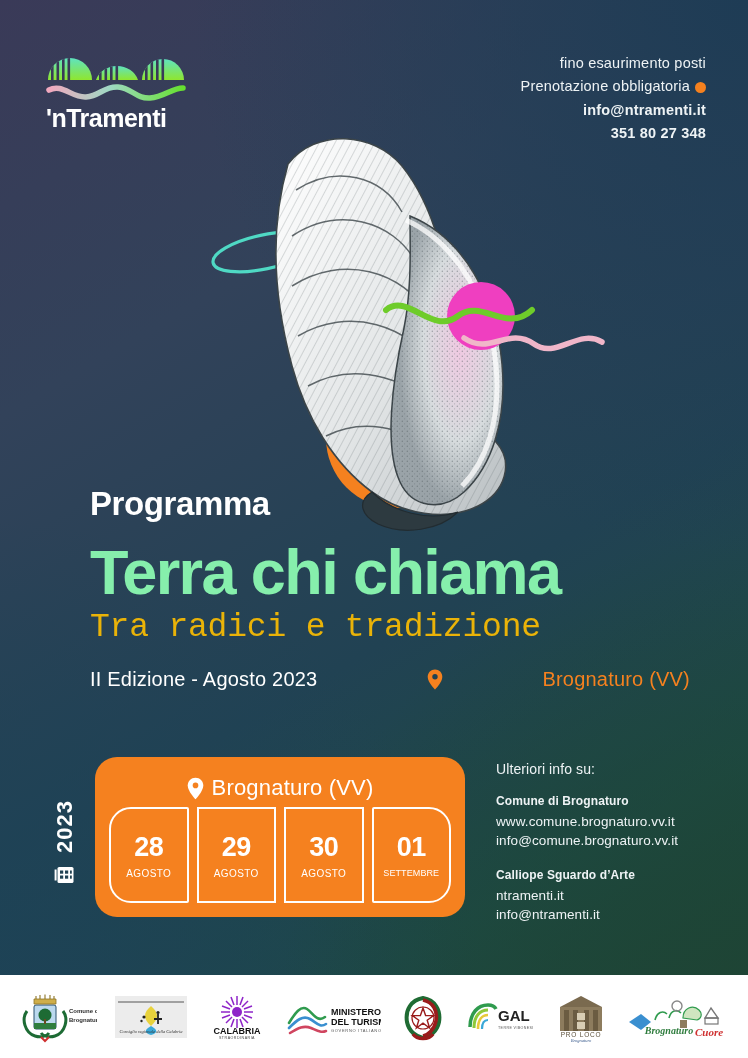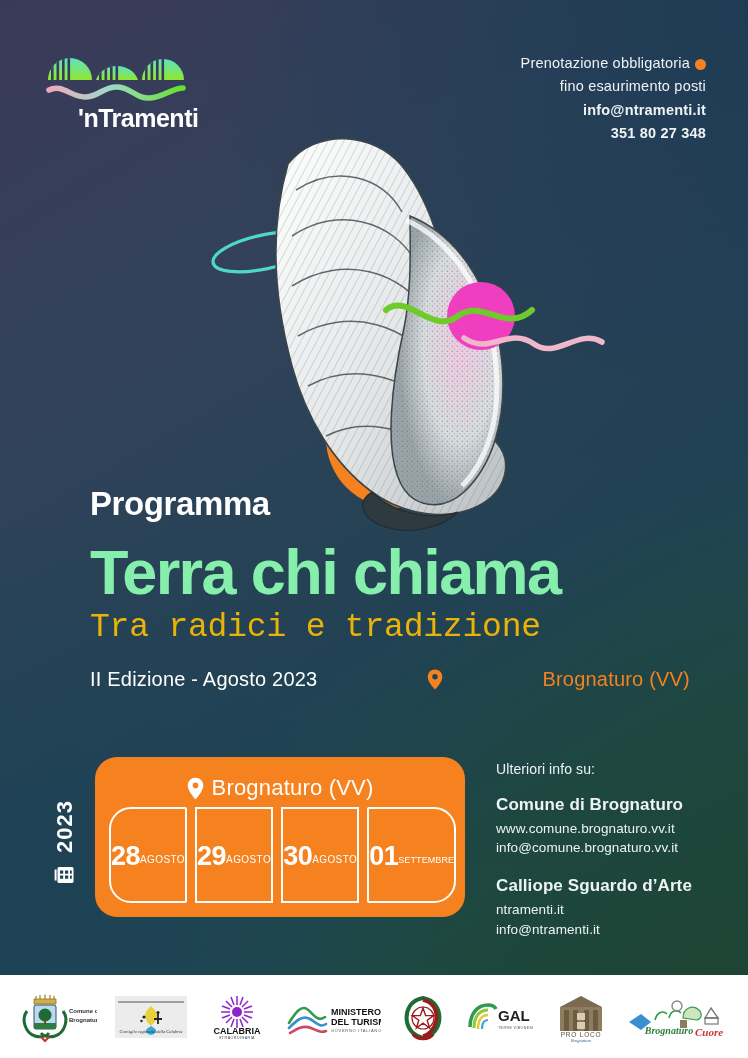--- a/index.html
+++ b/index.html
@@ -23,21 +23,21 @@
       radial-gradient(120% 85% at 100% 0%, #1e3c55 0%, rgba(30,60,85,0) 62%),
       linear-gradient(150deg, #3a3a58 0%, #32425a 28%, #214253 58%, #1d4a45 80%, #1e4434 100%);
   }
 
   
   .logo-block { position:absolute; left:46px; top:50px; width:150px; }
   .logo-mark { width:140px; height:52px; display:block; }
   .logo-word {
     margin-top:4px;
     font-size:25px; font-weight:bold; color:#ffffff;
-    letter-spacing:-0.5px; line-height:1;margin-left:32px;
+    letter-spacing:-0.5px; line-height:1;
   }
   .header-info {
     position:absolute; right:42px; top:52px;
     text-align:right; color:#eef3f5;
     font-size:14.5px; line-height:1.62;
     letter-spacing:0.2px;
   }
   .header-info .bold { font-weight:bold; }
   .hdr-dot {
     display:inline-block; width:11px; height:11px; border-radius:50%;
@@ -99,38 +99,38 @@
   .card-place {
     display:flex; align-items:center; justify-content:center; gap:8px;
     color:#ffffff; font-size:22px; letter-spacing:0.2px;
     height:38px;
   }
   .pin-md { width:17px; height:23px; flex:0 0 auto; }
   .date-row { display:flex; flex:1; gap:8px; }
   .date-box {
     flex:1;
     border:2px solid #ffffff;
-    display:flex; flex-direction:row; align-items:center; justify-content:space-between;
+    display:flex; flex-direction:column; align-items:center; justify-content:center;
     color:#ffffff;
     padding-top:2px;
   }
   .date-box:first-child { border-radius:22px 2px 2px 22px; }
   .date-box:last-child  { border-radius:2px 22px 22px 2px; }
   .date-num { font-size:27px; font-weight:bold; line-height:1; letter-spacing:-0.5px; }
   .date-month { font-size:10px; letter-spacing:0.4px; margin-top:7px; }
   .date-month.small { font-size:9px; letter-spacing:0.1px; }
 
   
   .info-col {
     position:absolute; left:496px; top:760px; width:230px;
     color:#eef3f5; font-size:13.5px; line-height:1.42;
     letter-spacing:0.1px;
   }
   .info-lead { margin-bottom:13px; font-size:14px; }
-  .info-head { font-weight:bold; font-size:17px; margin-bottom:2px; }
+  .info-head { font-weight:bold; font-size:12px; margin-bottom:2px; }
   .info-group + .info-group { margin-top:17px; }
   .ig-line { display:flex; align-items:center; gap:7px; margin-top:3px; }
   .ig-icon { width:15px; height:15px; flex:0 0 auto; }
 
   
   .footer {
     position:absolute; left:0; bottom:0; width:748px; height:83px;
     background:#ffffff;
     display:flex; align-items:center; justify-content:space-around;
     padding:0 10px;
@@ -189,24 +189,24 @@
           <rect x="110" y="6" width="2.6" height="26"></rect>
             <rect x="115.5" y="6" width="2.6" height="26"></rect>
         </g>
       </g>
       <path d="M3 40 C16 33 26 48 40 47 C54 46 58 36 72 37 C86 38 90 49 104 48 C118 47 126 38 137 38" fill="none" stroke="url(#waveg)" stroke-width="5.5" stroke-linecap="round"></path>
     </svg>
     <div class="logo-word">'nTramenti</div>
   </div>
 
   <div class="header-info">
+    <div>fino esaurimento posti</div>
     <div>
       <span>Prenotazione obbligatoria</span><span class="hdr-dot"></span>
     </div>
-    <div>fino esaurimento posti</div>
     <div class="bold">info@ntramenti.it</div>
     <div class="bold">351 80 27 348</div>
   </div>
 
   <div class="orange-circle"></div>
   <div class="art">
     <svg viewBox="0 0 430 420">
       <defs>
         <linearGradient id="shellg" x1="0" y1="0" x2="1" y2="1">
           <stop offset="0" stop-color="#ffffff"></stop>

